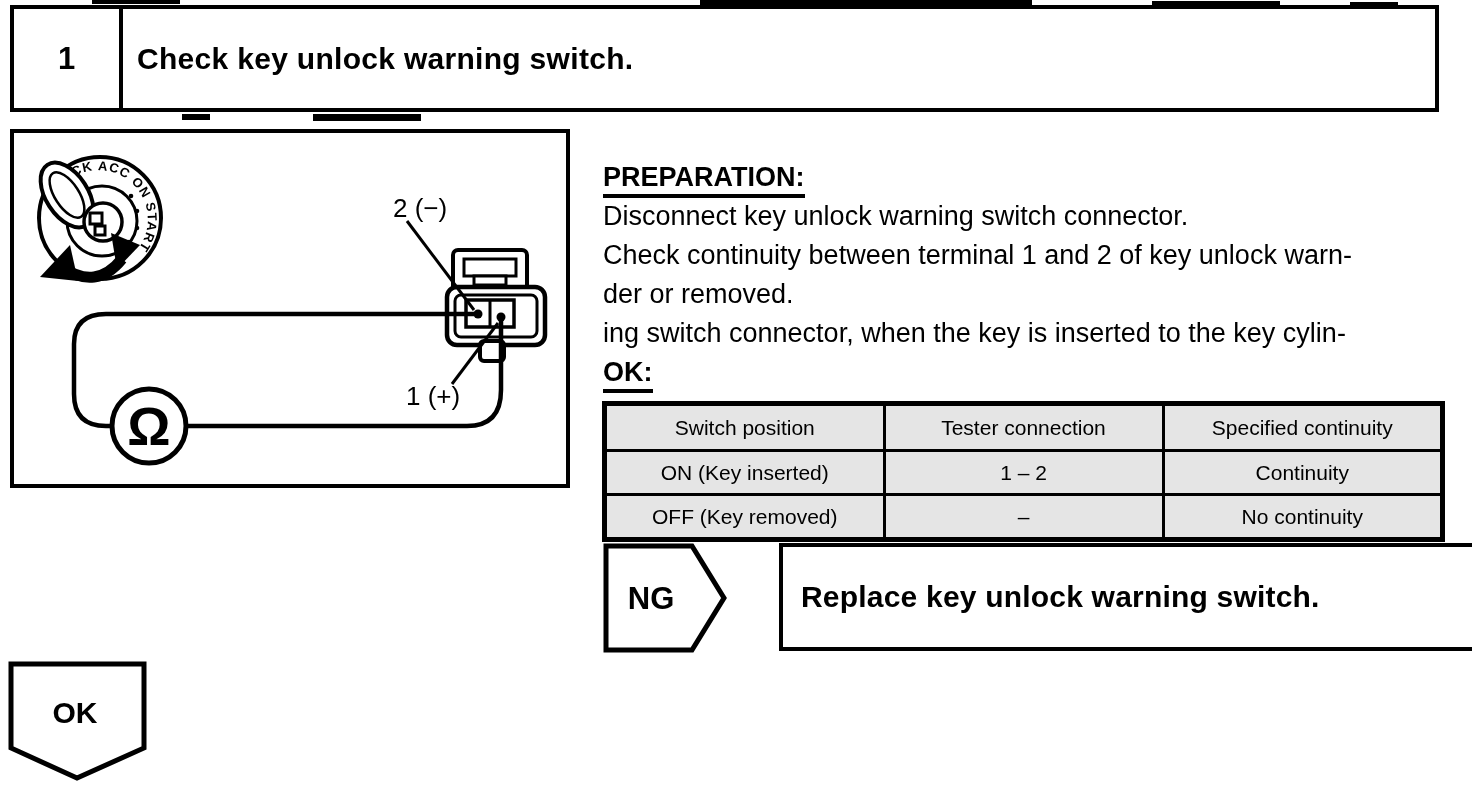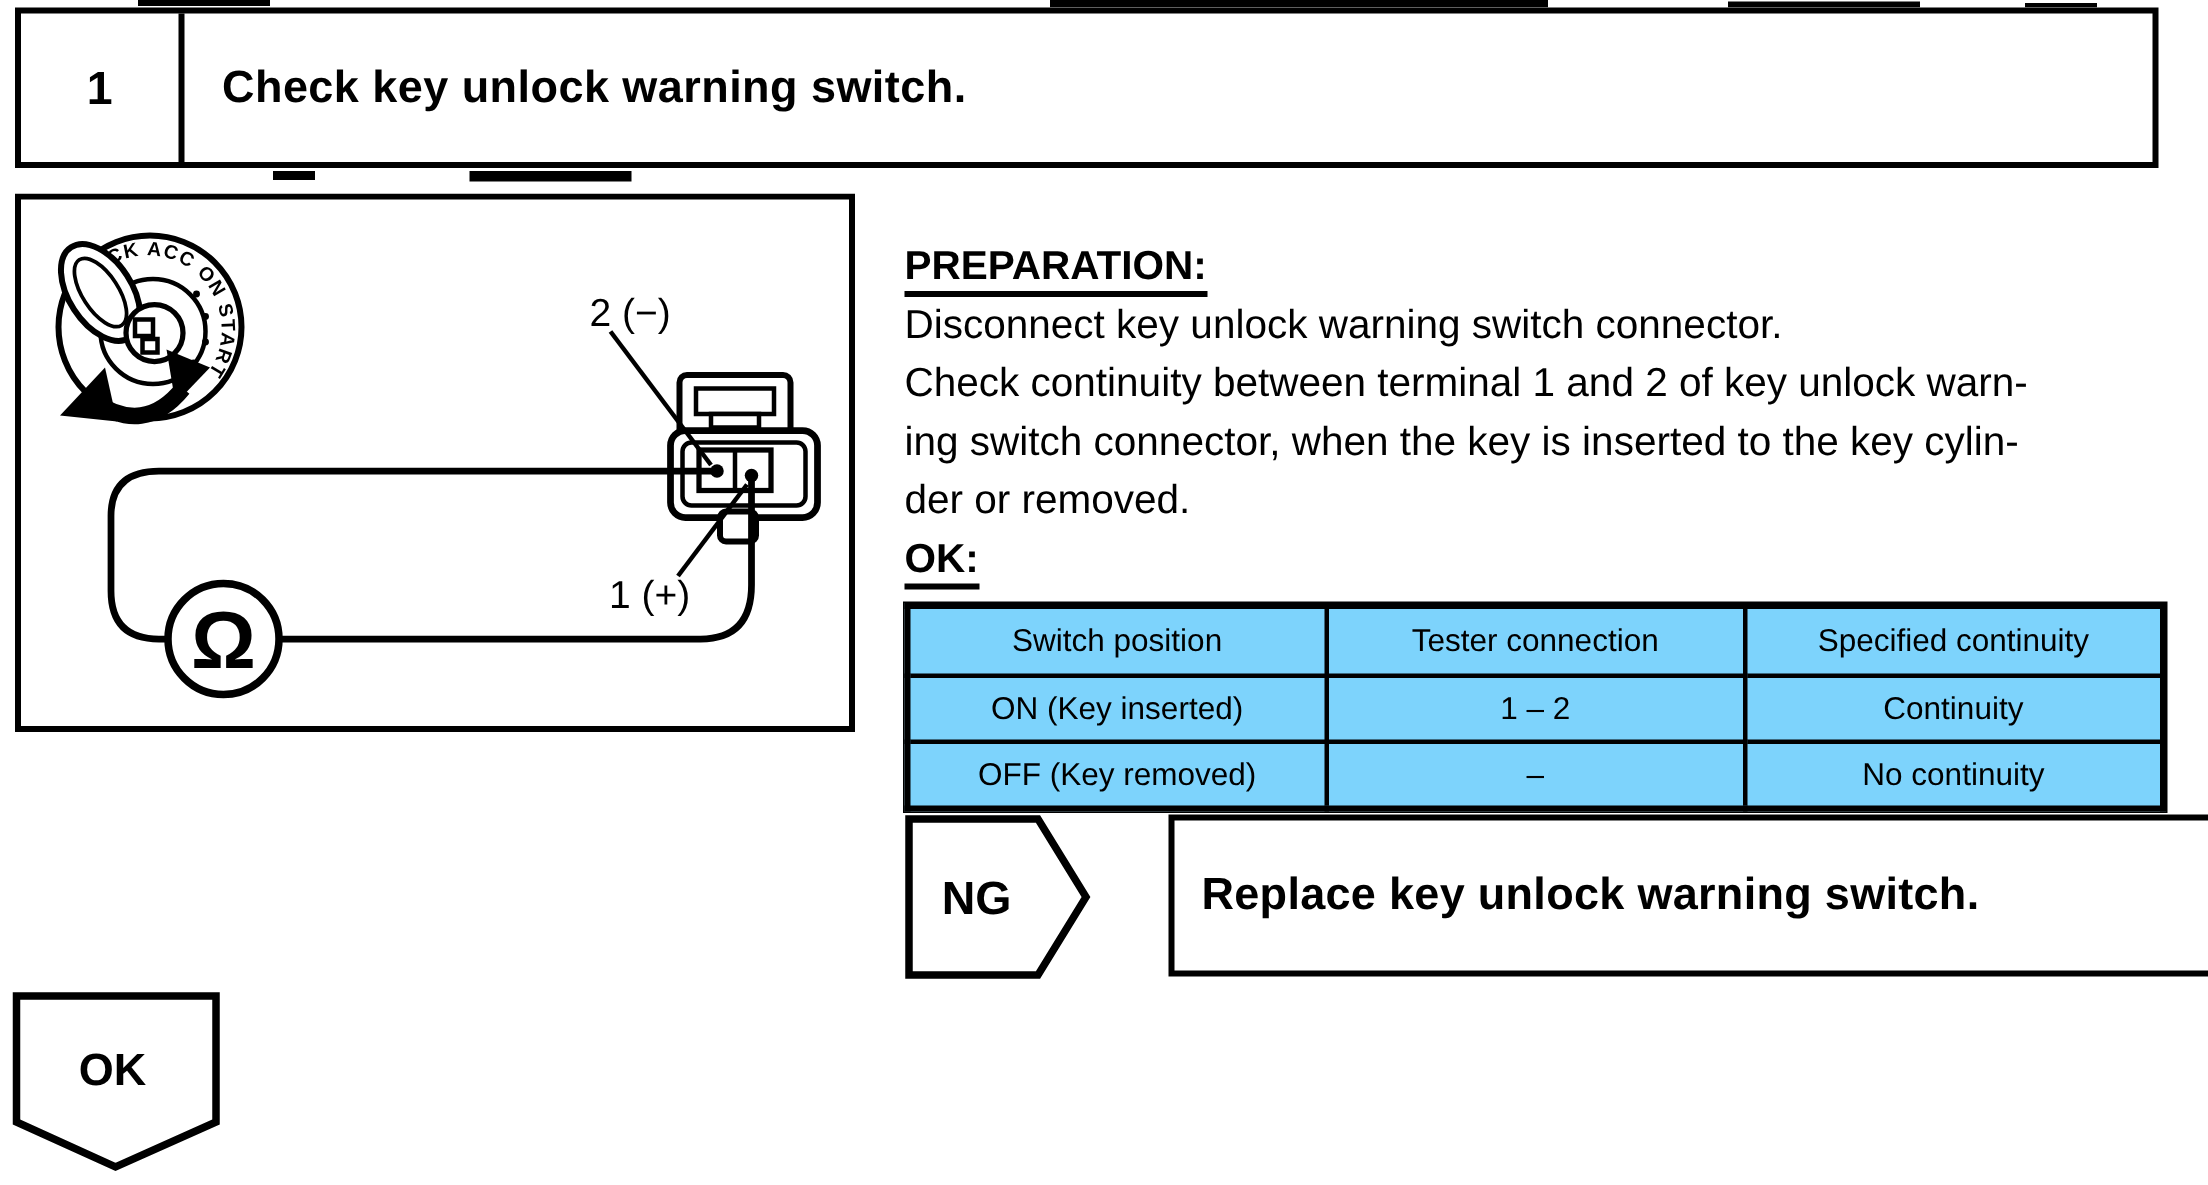--- a/index.html
+++ b/index.html
@@ -13,37 +13,37 @@
   .step-header{
     position:absolute;left:10px;top:5px;width:1429px;height:107px;
     border:4px solid #000;box-sizing:border-box;display:flex;align-items:stretch;background:#fff;
   }
   .step-number-cell{
     width:109px;border-right:4px solid #000;box-sizing:border-box;
     display:flex;align-items:center;justify-content:center;
     font-size:31px;font-weight:700;
   }
   .step-title{
-    flex:1;display:flex;align-items:center;padding-left:25px;
+    flex:1;display:flex;align-items:center;padding-left:14px;
     font-size:30px;font-weight:700;letter-spacing:.3px;
   }
 
   
   .figure-svg{position:absolute;left:10px;top:129px;}
 
   
   .rcol{position:absolute;left:603px;top:128px;width:845px;margin-top:30px;}
   .rline{height:39px;line-height:39px;font-size:27px;white-space:nowrap;}
   .rheading{display:inline-block;font-weight:700;line-height:33px;
     border-bottom:4px solid #000;padding-bottom:0;}
 
   
   .spec-table{
     position:absolute;left:603px;top:402px;width:841px;
-    border-collapse:collapse;table-layout:fixed;background:#7dd3fc;
+    border-collapse:collapse;table-layout:fixed;background:#e5e5e5;
   }
   .spec-table td,.spec-table th{
     border:3px solid #000;text-align:center;vertical-align:middle;
     font-size:21px;font-weight:400;padding:0;
   }
   .spec-table tr.hdr td{height:43px;}
   .spec-table tr.row td{height:41px;}
   .spec-table{border:4px solid #000;outline:1px solid #000;}
 
   
@@ -132,22 +132,22 @@
     <line x1="397" y1="92" x2="464" y2="181" stroke="#000" stroke-width="3"></line>
     <line x1="442" y1="255" x2="488" y2="194" stroke="#000" stroke-width="3"></line>
     <text x="383" y="88" font-size="26">2 (−)</text>
     <text x="396" y="276" font-size="26">1 (+)</text>
   </svg>
 
   <div class="rcol">
     <div class="rline"><span class="rheading">PREPARATION:</span></div>
     <div class="rline">Disconnect key unlock warning switch connector.</div>
     <div class="rline">Check continuity between terminal 1 and 2 of key unlock warn-</div>
+    <div class="rline">der or removed.</div>
     <div class="rline">ing switch connector, when the key is inserted to the key cylin-</div>
-    <div class="rline">der or removed.</div>
     <div class="rline"><span class="rheading">OK:</span></div>
   </div>
 
   <table class="spec-table">
     <tbody>
       <tr class="hdr">
         <td>Switch position</td>
         <td>Tester connection</td>
         <td>Specified continuity</td>
       </tr>

